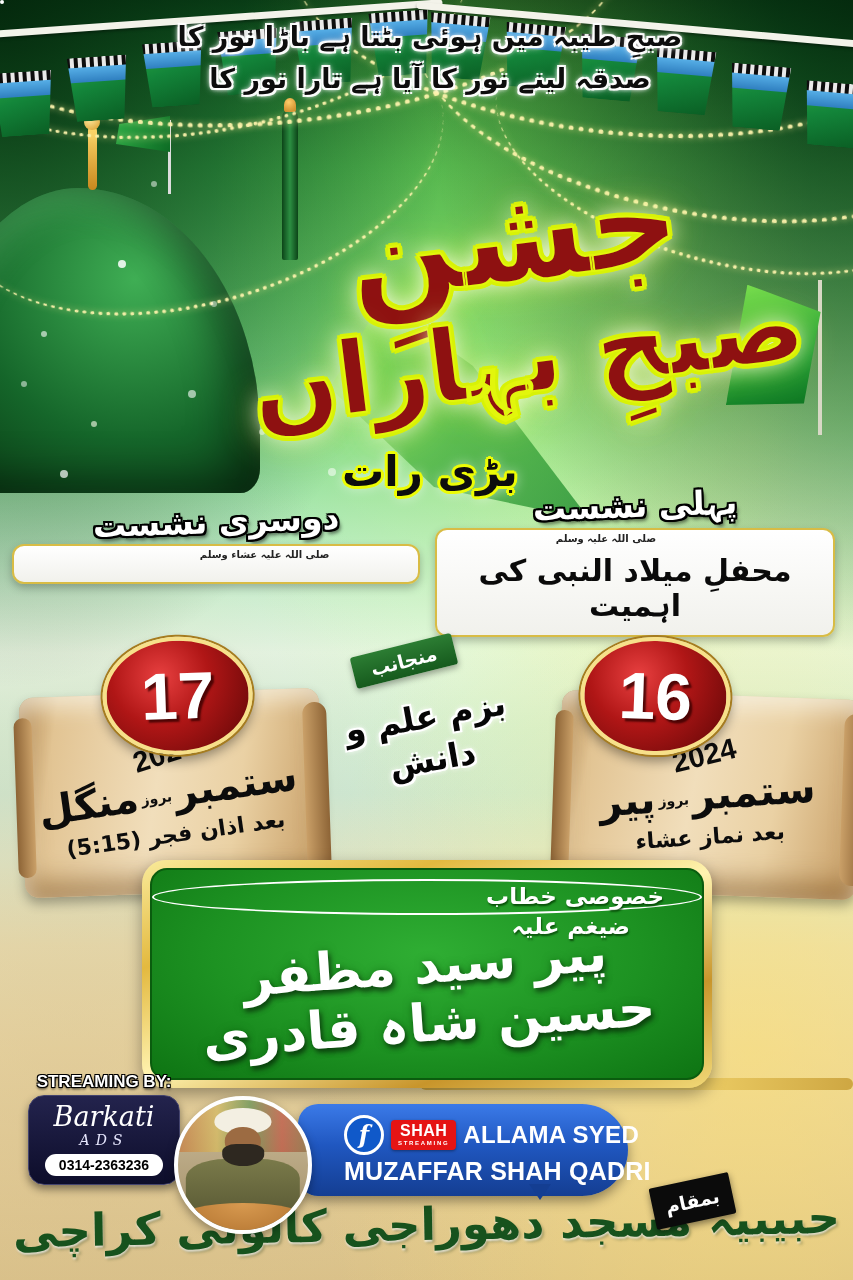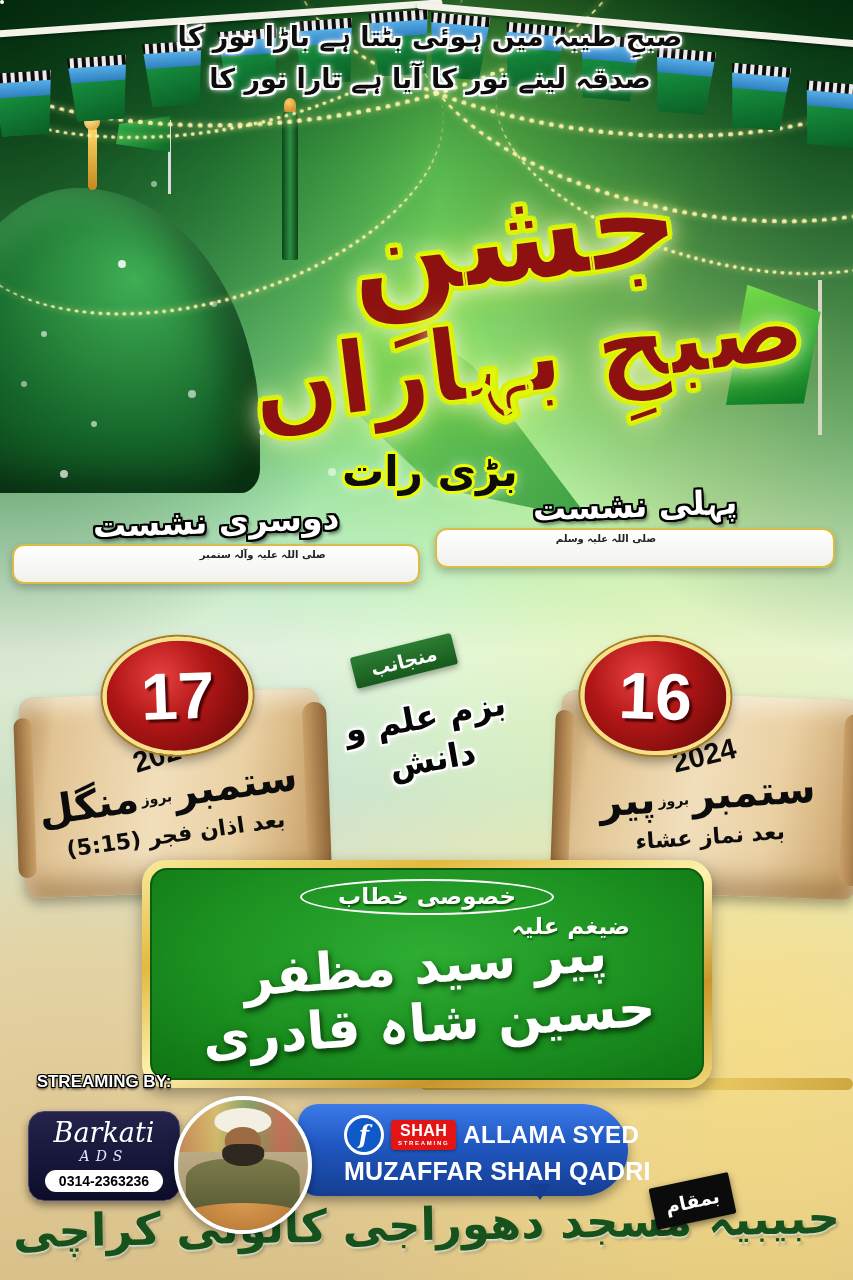--- a/index.html
+++ b/index.html
@@ -142,35 +142,35 @@
   .org-name{position:absolute;left:330px;top:696px;width:198px;z-index:5;direction:rtl;text-align:center;
     font-size:33px;font-weight:800;color:#060606;line-height:1.3;transform:rotate(-10deg);
     text-shadow:0 0 7px #fff,0 0 7px #fff,2px 2px 0 #fff,-2px -2px 0 #fff,2px -2px 0 #fff,-2px 2px 0 #fff;}
   
   .panel{position:absolute;left:142px;top:860px;width:570px;height:228px;z-index:5;border-radius:24px;
     padding:8px;box-sizing:border-box;
     background:linear-gradient(160deg,#f9ea9a 0%,#e3b93f 25%,#fff3b0 50%,#c8952b 75%,#f1d877 100%);
     box-shadow:0 6px 16px rgba(0,0,0,.35);}
   .panel-inner{height:100%;border-radius:17px;border:2px solid #0a5c0e;box-sizing:border-box;
     background:radial-gradient(ellipse at 50% 40%,#2fae33 0%,#1d9222 55%,#0e7413 100%);
-    position:relative;display:flex;flex-direction:column;align-items:center;direction:rtl;overflow:hidden;}
+    position:relative;display:flex;flex-direction:column;direction:rtl;overflow:hidden;}
   .special-label{margin-top:9px;color:#fff;font-size:23px;font-weight:800;letter-spacing:1px;
     padding:2px 36px 4px;border:2px solid #fff;border-radius:50%;
     text-shadow:1px 2px 2px rgba(0,60,0,.8);}
   .special-hon{align-self:flex-start;margin-right:72px;color:#fff;font-size:23px;font-weight:700;
     text-shadow:1px 2px 2px rgba(0,50,0,.7);line-height:1;}
   .special-name{color:#fff;font-size:52px;font-weight:800;text-align:center;line-height:1.12;
     transform:rotate(-4deg);padding:0 14px;margin-top:-2px;
     text-shadow:2px 4px 5px rgba(0,0,0,.5),0 0 10px rgba(0,80,0,.4);}
   
   .designed{position:absolute;left:28px;top:1072px;width:152px;z-index:6;text-align:center;
     font-family:"Liberation Sans",sans-serif;}
   .d-label{color:#fff;font-size:17px;font-weight:800;
     text-shadow:-1px -1px 0 #000,1px -1px 0 #000,-1px 1px 0 #000,1px 1px 0 #000,0 2px 3px #000;}
-  .d-box{margin-top:19px;background:linear-gradient(#23234d,#0d0d2a);border:1px solid #44446e;
+  .d-box{margin-top:3px;background:linear-gradient(#23234d,#0d0d2a);border:1px solid #44446e;
     border-radius:16px;padding:7px 16px 8px;box-shadow:0 4px 8px rgba(0,0,0,.45);}
   .d-name{font-family:"DejaVu Serif",serif;font-style:italic;color:#fff;font-size:27px;line-height:1;}
   .d-sub{font-family:"DejaVu Serif",serif;font-style:italic;color:#e8e8ff;font-size:14px;
     letter-spacing:6px;margin-top:2px;}
   .d-phone{margin-top:6px;background:#fff;border-radius:11px;color:#000;font-size:14px;font-weight:800;
     padding:3px 2px;}
   
   .photo{position:absolute;left:174px;top:1096px;width:130px;height:130px;border-radius:50%;z-index:7;
     border:4px solid #fefefe;box-shadow:0 4px 10px rgba(0,0,0,.35);overflow:hidden;
     background:linear-gradient(180deg,#cdbd9c 0%,#b3a17c 60%,#8f7e5c 100%);}
@@ -263,27 +263,28 @@
     <span class="t1">جشنِ</span>
     <span class="t2">صبحِ بہاراں</span>
   </div>
 
   <div class="subtitle">بڑی رات</div>
 
   <div class="session session-first">
     <div class="sess-heading">پہلی نشست</div>
     <div class="sess-box">
       <span class="hon hon-a">صلی اللہ علیہ وسلم</span>
+      <div class="sess-topic">محفلِ میلاد النبی کی اہمیت</div>
     </div>
   </div>
 
   <div class="session session-second">
     <div class="sess-heading">دوسری نشست</div>
     <div class="sess-box">
-      <span class="hon hon-b">صلی اللہ علیہ وآلہ ستمبر</span>
+      <span class="hon hon-b">صلی اللہ علیہ عشاء وسلم</span>
     </div>
   </div>
 
   <div class="scroll scroll-right">
     <div class="scroll-bg"></div>
     <div class="day-badge">16</div>
     <div class="scroll-content">
       <span class="sc-year">2024</span>
       <span class="sc-dateline"><span class="sc-month">ستمبر</span><span class="sc-broz">بروز</span><span class="sc-weekday">پیر</span></span>
       <span class="sc-time">بعد نماز عشاء</span>

